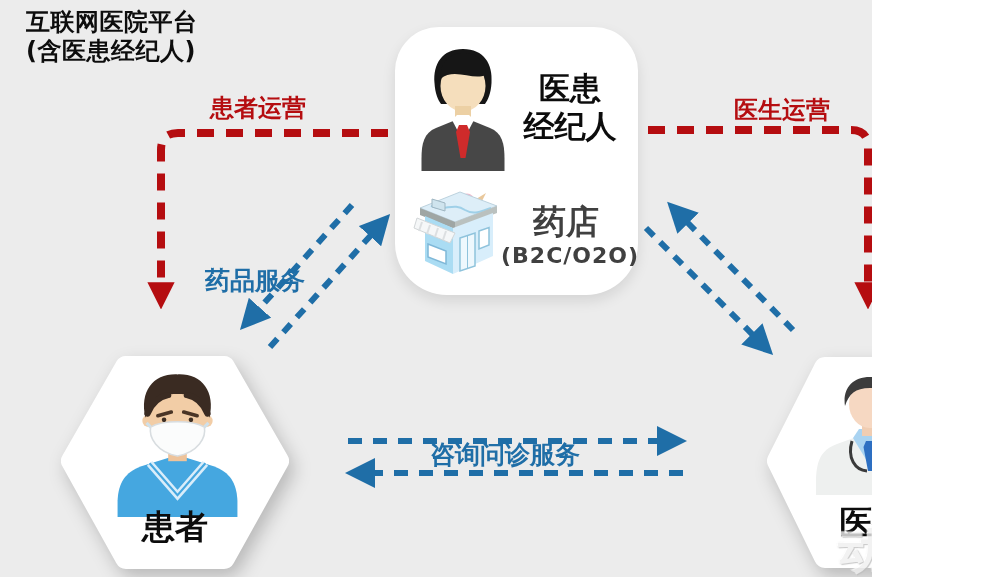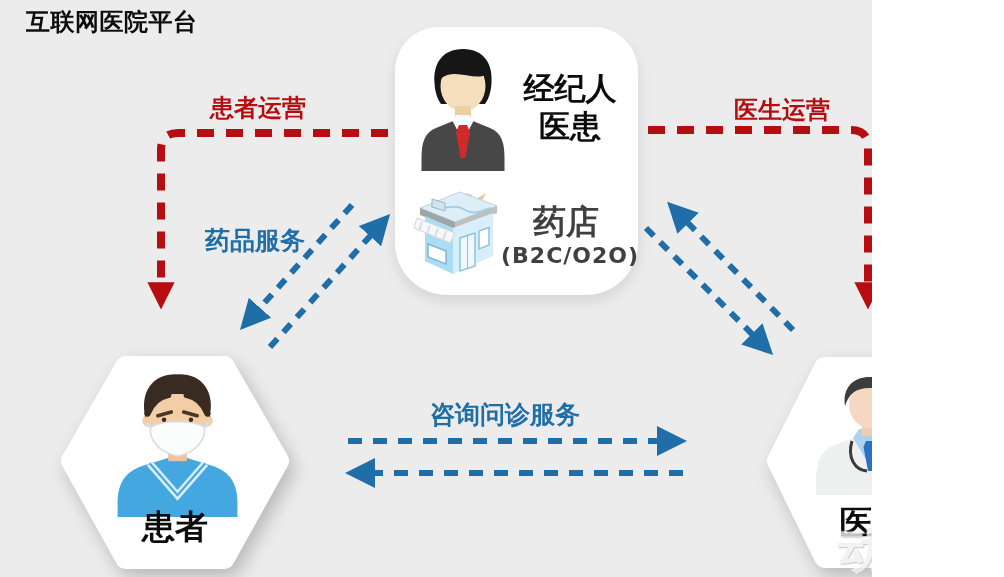--- a/index.html
+++ b/index.html
@@ -23,21 +23,21 @@
   .broker-label{position:absolute;left:112px;top:42px;width:126px;text-align:center;
         font-size:31px;font-weight:bold;color:#0c0c0c;line-height:38px;}
   .pharmacy-icon{position:absolute;left:10px;top:158px;width:110px;height:102px;}
   .pharmacy-label{position:absolute;left:106px;top:176px;width:130px;text-align:center;color:#404040;}
   .pharmacy-label .big{font-size:33px;font-weight:bold;line-height:38px;}
   .pharmacy-label .small{font-size:22px;font-weight:bold;letter-spacing:1px;margin-top:2px;}
 
   
   .elabel{position:absolute;font-weight:bold;z-index:2;white-space:nowrap;}
   .elabel.red{color:#b50d10;font-size:24px;}
-  .elabel.blue{color:#1f6ea7;font-size:25px;}
+  .elabel.blue{color:#1f6ea7;font-size:25px;margin-top:40px;}
 
   
   .hex-node{position:absolute;z-index:2;}
   .hex-node svg.hex{position:absolute;left:0;top:0;filter:drop-shadow(5px 8px 9px rgba(0,0,0,0.22));}
   .hex-node .avatar{position:absolute;}
   .hex-label{position:absolute;width:100%;text-align:center;font-size:33px;font-weight:bold;color:#0c0c0c;}
   .node-patient{left:50px;top:340px;width:250px;height:240px;}
   .node-patient .avatar{left:50px;top:22px;width:155px;height:155px;}
   .node-patient .hex-label{top:165px;}
   .node-doctor{left:755px;top:340px;width:235px;height:240px;}
@@ -53,20 +53,21 @@
   .wm-text{font-size:48px;font-weight:bold;color:#efefef;letter-spacing:3px;
            text-shadow:1px 1px 1px #bdbdbd,-1px -1px 1px #ffffff,0 0 2px #c4c4c4;}
 </style>
 </head>
 <body>
 
 <div class="stage">
 
   <div class="title">
     <div>互联网医院平台</div>
+    <div>(含医患经纪人)</div>
   </div>
 
   <svg class="arrows" viewBox="0 0 1004 577">
     <defs>
       <marker id="mr" viewBox="0 0 4 4" refX="0.4" refY="2" markerWidth="3.4" markerHeight="3.4" orient="auto">
         <path d="M0 0 L4 2 L0 4 Z" fill="#b50d10"></path>
       </marker>
       <marker id="mb" viewBox="0 0 4 4" refX="0.4" refY="2" markerWidth="5" markerHeight="5" orient="auto">
         <path d="M0 0 L4 2 L0 4 Z" fill="#1f6ea7"></path>
       </marker>
@@ -85,22 +86,22 @@
     <svg class="broker-icon" viewBox="0 0 100 125">
       <path d="M50 3 C29 3 20 18 21.5 37 C22 47 25 54 28 58 L72 58 C75 54 78 47 78.5 37 C80 18 71 3 50 3 Z" fill="#161616"></path>
       <ellipse cx="50" cy="40" rx="22.5" ry="25.5" fill="#f5debc"></ellipse>
       <path d="M27.5 33 C27 15 38 7 50 7 C63 7 73.5 15 72.5 29 C60 35 41 21 27.5 33 Z" fill="#161616"></path>
       <path d="M42 60 L58 60 L58 75 L42 75 Z" fill="#ecd0a4"></path>
       <path d="M50 71 L23 82 C11 87 8.5 97 8.5 113 L8.5 125 L91.5 125 L91.5 113 C91.5 97 89 87 77 82 L50 71 Z" fill="#474747"></path>
       <path d="M39 74 L50 95 L61 74 L56 69 L44 69 Z" fill="#ffffff"></path>
       <path d="M46 79 L54 79 L57 86 L52.5 112 L47.5 112 L43 86 Z" fill="#cf2b2b"></path>
     </svg>
     <div class="broker-label">
+      <div>医患</div>
       <div>经纪人</div>
-      <div>医患</div>
     </div>
     <svg class="pharmacy-icon" viewBox="0 0 110 100">
       <circle cx="62" cy="15" r="7.5" fill="#f3b8cb"></circle>
       <polygon points="58,21 72,25 81,7" fill="#e9c89c"></polygon>
       <polygon points="55,6 92,20 50,36 15,22" fill="#ddeef8" stroke="#bcd2de" stroke-width="1"></polygon>
       <path d="M26 20 C40 26 48 16 60 24 C70 30 78 24 86 22" fill="none" stroke="#9fd0e8" stroke-width="2"></path>
       <polygon points="27,13 40,17 40,25 27,21" fill="#cfe4ee" stroke="#9fb6c2" stroke-width="1"></polygon>
       <polygon points="15,22 50,36 50,43 15,29" fill="#9fa6a4"></polygon>
       <polygon points="50,36 92,20 92,27 50,43" fill="#bac1bf"></polygon>
       <polygon points="20,30 48,42 48,88 20,75" fill="#aadcf3"></polygon>

